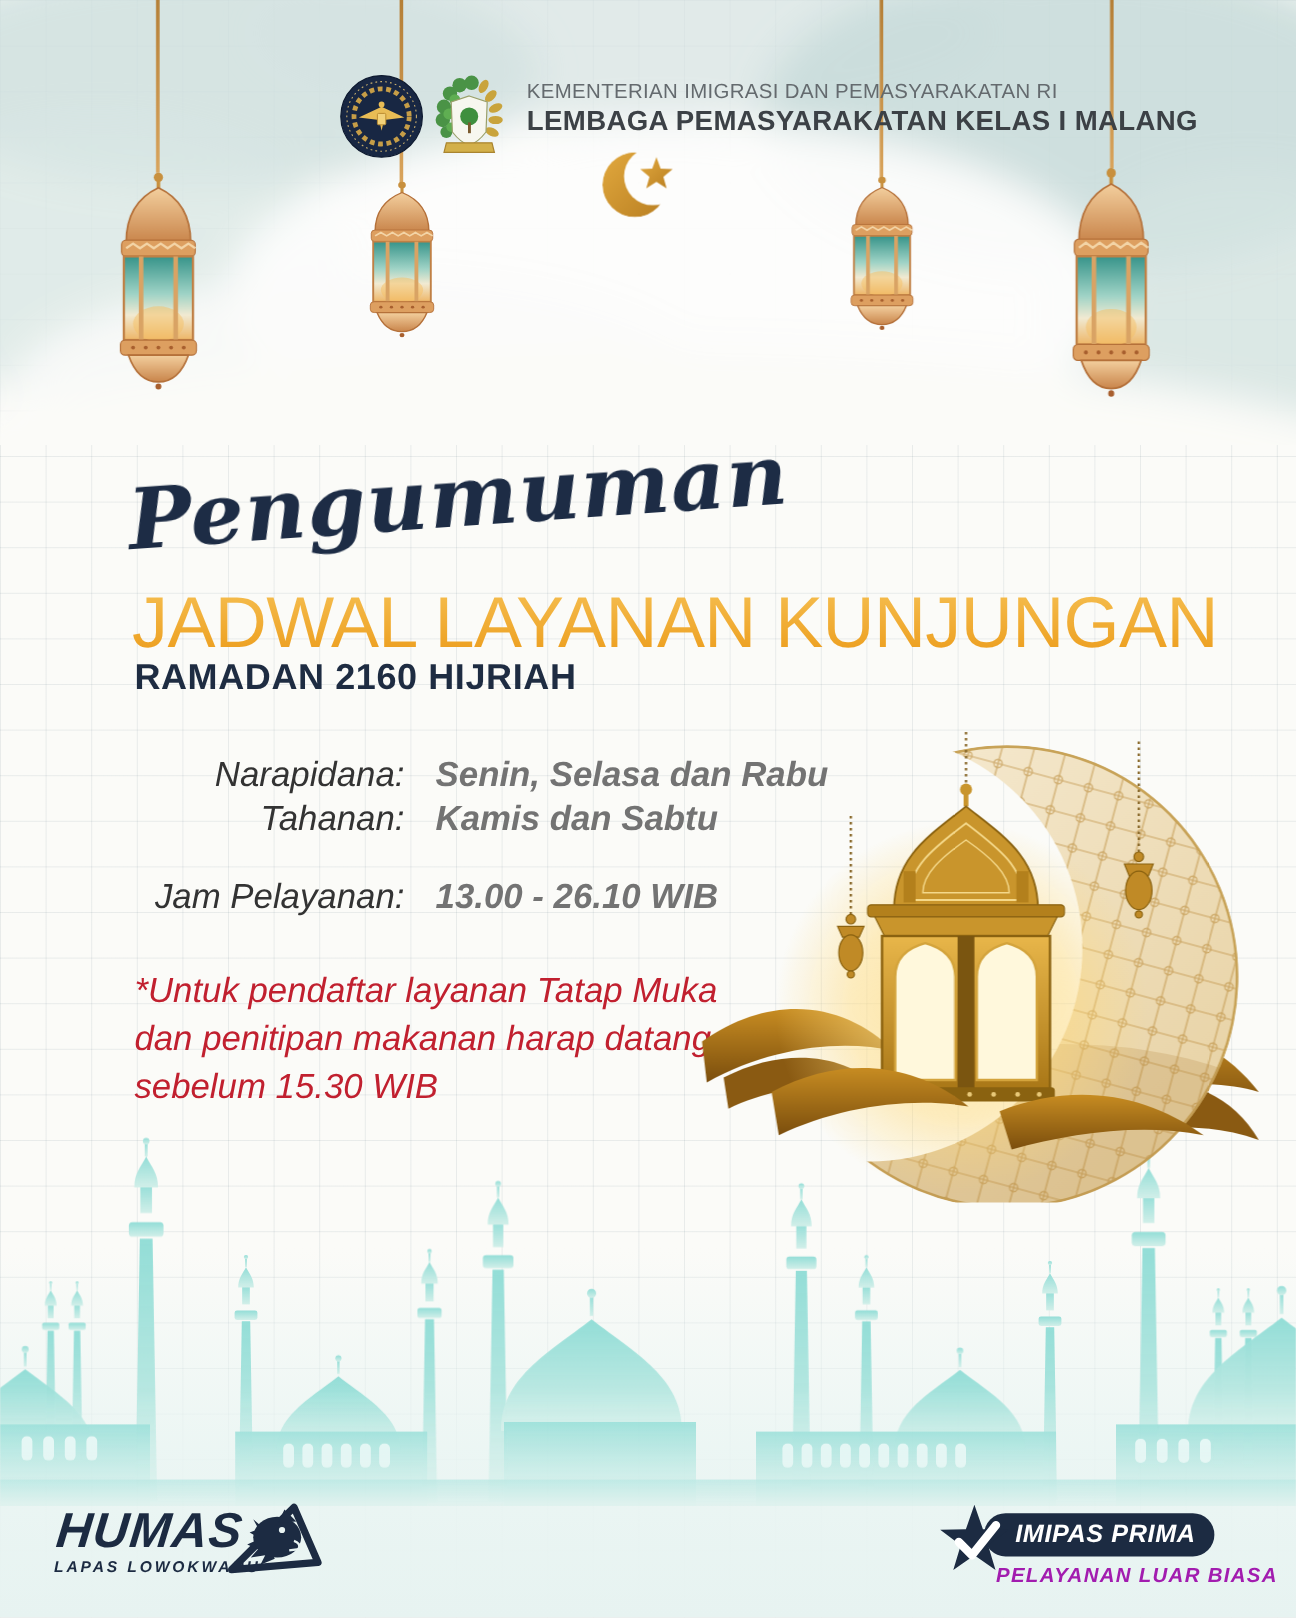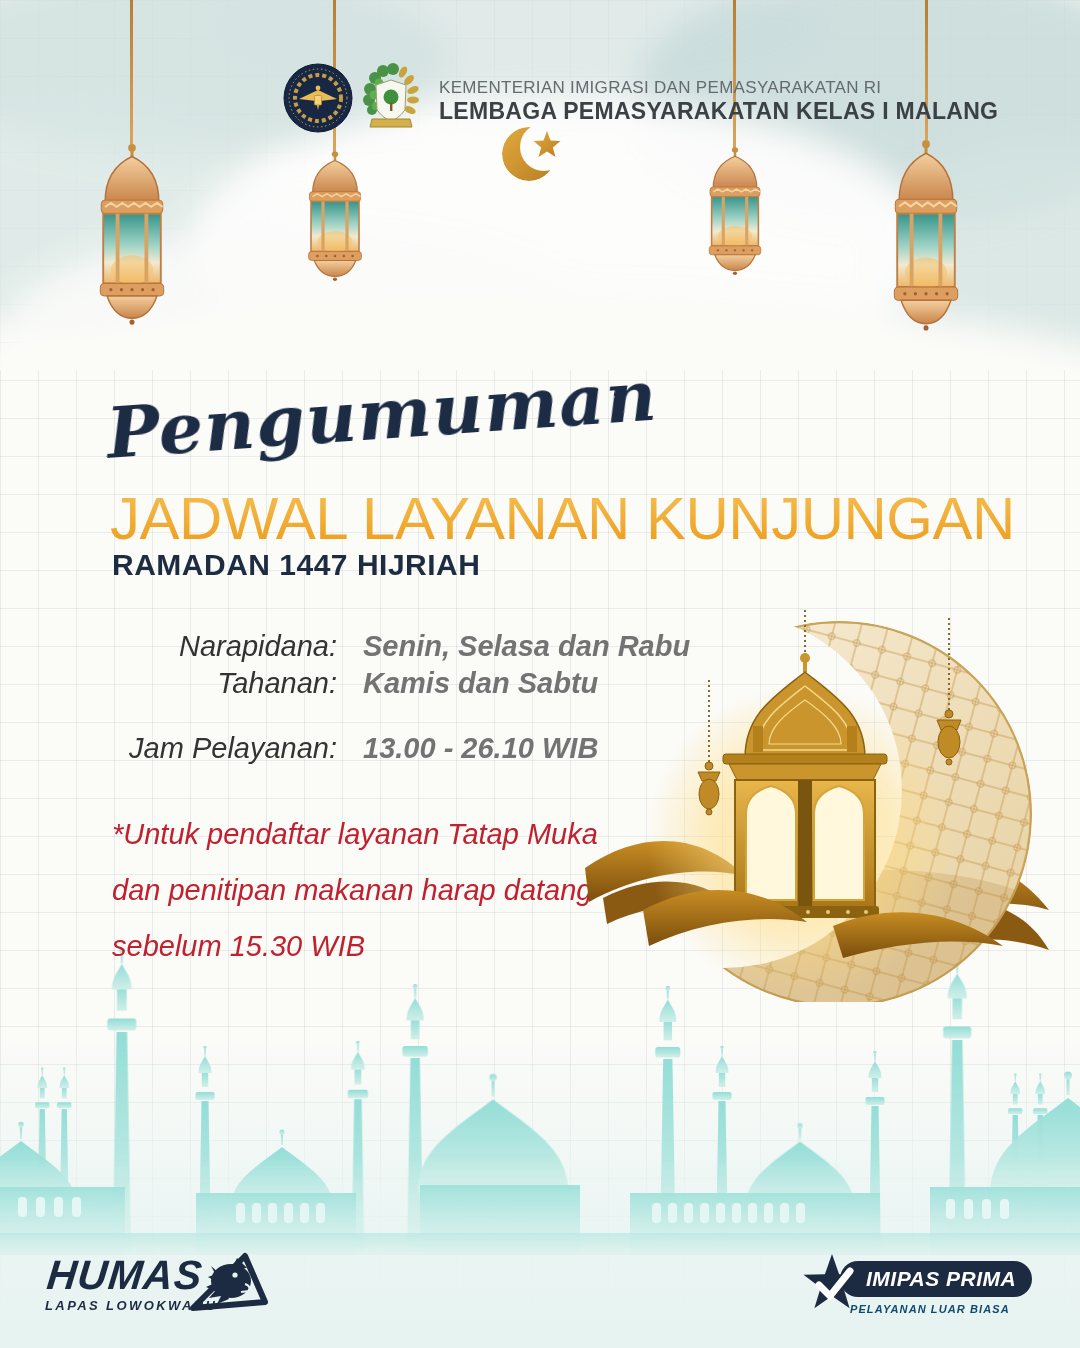--- a/index.html
+++ b/index.html
@@ -20,21 +20,21 @@
   .bottom-wash{
     position:absolute;left:0;top:1040px;width:1080px;height:308px;
     background:linear-gradient(180deg, rgba(233,245,243,0) 0%, rgba(233,245,243,.85) 55%, #e7f3f1 100%);
   }
   .mosque{position:absolute;left:0;top:935px;}
   .string{position:absolute;top:0;width:3px;background:linear-gradient(180deg,#b57f36,#d9a45c);}
   .lantern{position:absolute;}
   .crescent-illu{position:absolute;left:583px;top:610px;}
 
   
-  .header{position:absolute;left:283px;top:62px;display:flex;align-items:center;}
+  .header{position:absolute;left:283px;top:62px;display:flex;}
   .emblem{flex:none;}
   .header-text{margin-left:18px;padding-top:4px;}
   .ministry-line1{font-size:17px;color:#646a6e;letter-spacing:.3px;line-height:22px;}
   .ministry-line2{font-size:23px;font-weight:700;color:#3c4146;letter-spacing:.3px;line-height:24px;}
   .crescent-star{position:absolute;left:497px;top:118px;}
 
   
   .script-title{
     position:absolute;left:104px;top:392px;
     font-family:"DejaVu Serif", serif;font-style:italic;font-weight:600;
@@ -55,46 +55,46 @@
   
   .schedule{position:absolute;left:113px;top:628px;font-style:italic;font-size:29px;color:#2d2d2d;}
   .sched-row{display:grid;grid-template-columns:216px 34px auto;align-items:baseline;line-height:37px;}
   .sched-row.gap{margin-top:28px;}
   .sched-label{font-weight:400;color:#333;text-align:right;}
   .sched-sep{color:#333;}
   .sched-value{font-weight:700;color:#737373;white-space:nowrap;}
 
   .note{
     position:absolute;left:112px;top:806px;width:492px;
-    font-style:italic;font-size:29px;line-height:56px;color:#c1202f;
+    font-style:italic;font-size:29px;line-height:40px;color:#c1202f;
   }
 
   
   .humas{position:absolute;left:45px;top:1254px;width:240px;height:78px;}
   .humas-title{
     font-size:41px;font-weight:700;font-style:italic;color:#1c2b42;
     letter-spacing:1px;transform:skewX(-6deg);transform-origin:left bottom;line-height:42px;
   }
   .humas-sub{
     font-size:13px;font-weight:700;font-style:italic;color:#1c2b42;
     letter-spacing:2.4px;margin-top:2px;
   }
   .humas-mascot{position:absolute;left:138px;top:-8px;}
 
-  .imipas{position:absolute;left:800px;top:1250px;width:220px;height:74px;}
+  .imipas{position:absolute;left:780px;top:1250px;width:220px;height:74px;}
   .imipas-star{position:absolute;left:0;top:0;}
   .imipas-pill{
     position:absolute;left:40px;top:11px;height:36px;line-height:36px;
     padding:0 16px 0 26px;border-radius:18px;background:#1c2b42;
     font-size:21px;font-weight:700;font-style:italic;color:#ffffff;letter-spacing:.5px;
     white-space:nowrap;
   }
   .imipas-sub{
     position:absolute;left:50px;top:53px;
-    font-size:11px;font-weight:700;font-style:italic;color:#0c4a6e;letter-spacing:1.1px;
+    font-size:17px;font-weight:700;font-style:italic;color:#a21caf;letter-spacing:1.1px;
     white-space:nowrap;
   }
 </style>
 </head>
 <body>
 
 <div class="poster">
 
   <svg width="0" height="0" style="position:absolute" aria-hidden="true">
     <defs>
@@ -300,21 +300,21 @@
         <circle cx="32" cy="36" r="27" fill="#fff"></circle>
         <circle cx="47" cy="29" r="24" fill="#000"></circle>
       </mask>
     </defs>
     <circle cx="32" cy="36" r="27" fill="url(#gCres)" mask="url(#csMask)"></circle>
     <path d="M50,13 L53.5,22.5 L63.5,23 L55.8,29.4 L58.5,39 L50,33.6 L41.5,39 L44.2,29.4 L36.5,23 L46.5,22.5 Z" fill="url(#gCres)"></path>
   </svg>
 
   <div class="script-title">Pengumuman</div>
   <div class="headline">JADWAL LAYANAN KUNJUNGAN</div>
-  <div class="subheadline">RAMADAN 1447 HIJRIAH</div>
+  <div class="subheadline">RAMADAN 2160 HIJRIAH</div>
 
   <div class="schedule">
     <div class="sched-row">
       <span class="sched-label">Narapidana</span>
       <span class="sched-sep">:</span>
       <span class="sched-value">Senin, Selasa dan Rabu</span>
     </div>
     <div class="sched-row">
       <span class="sched-label">Tahanan</span>
       <span class="sched-sep">:</span>

